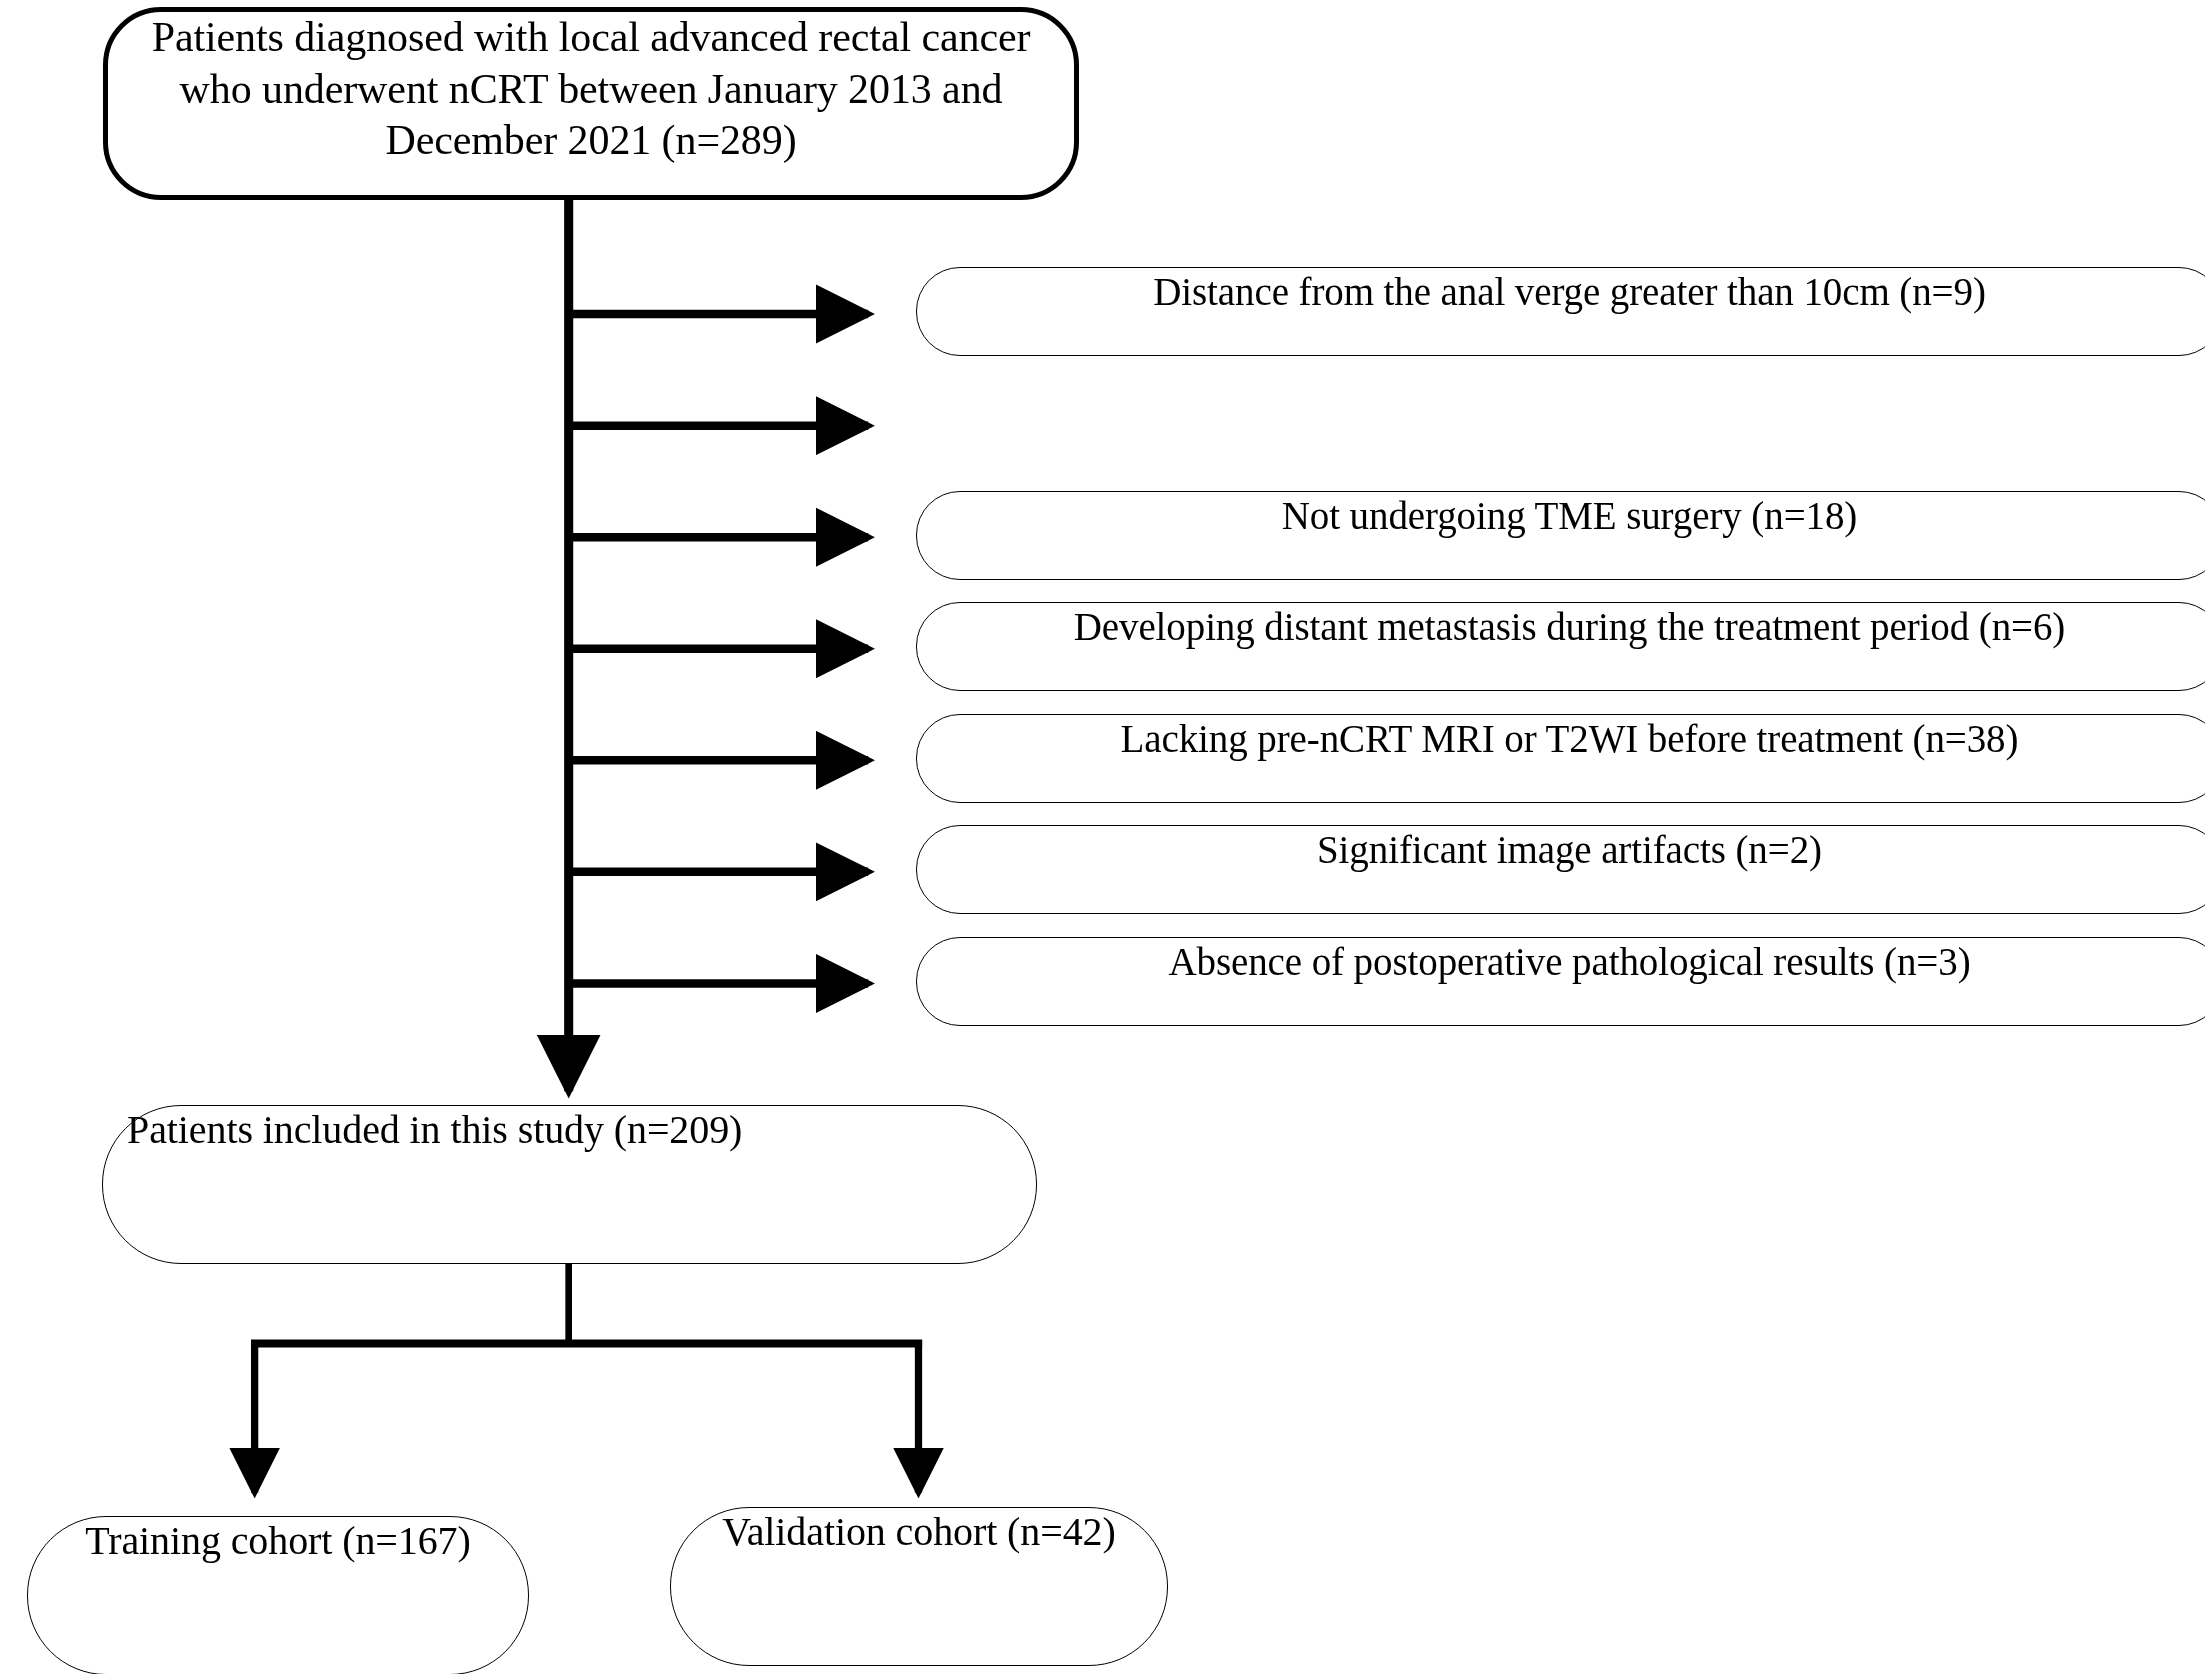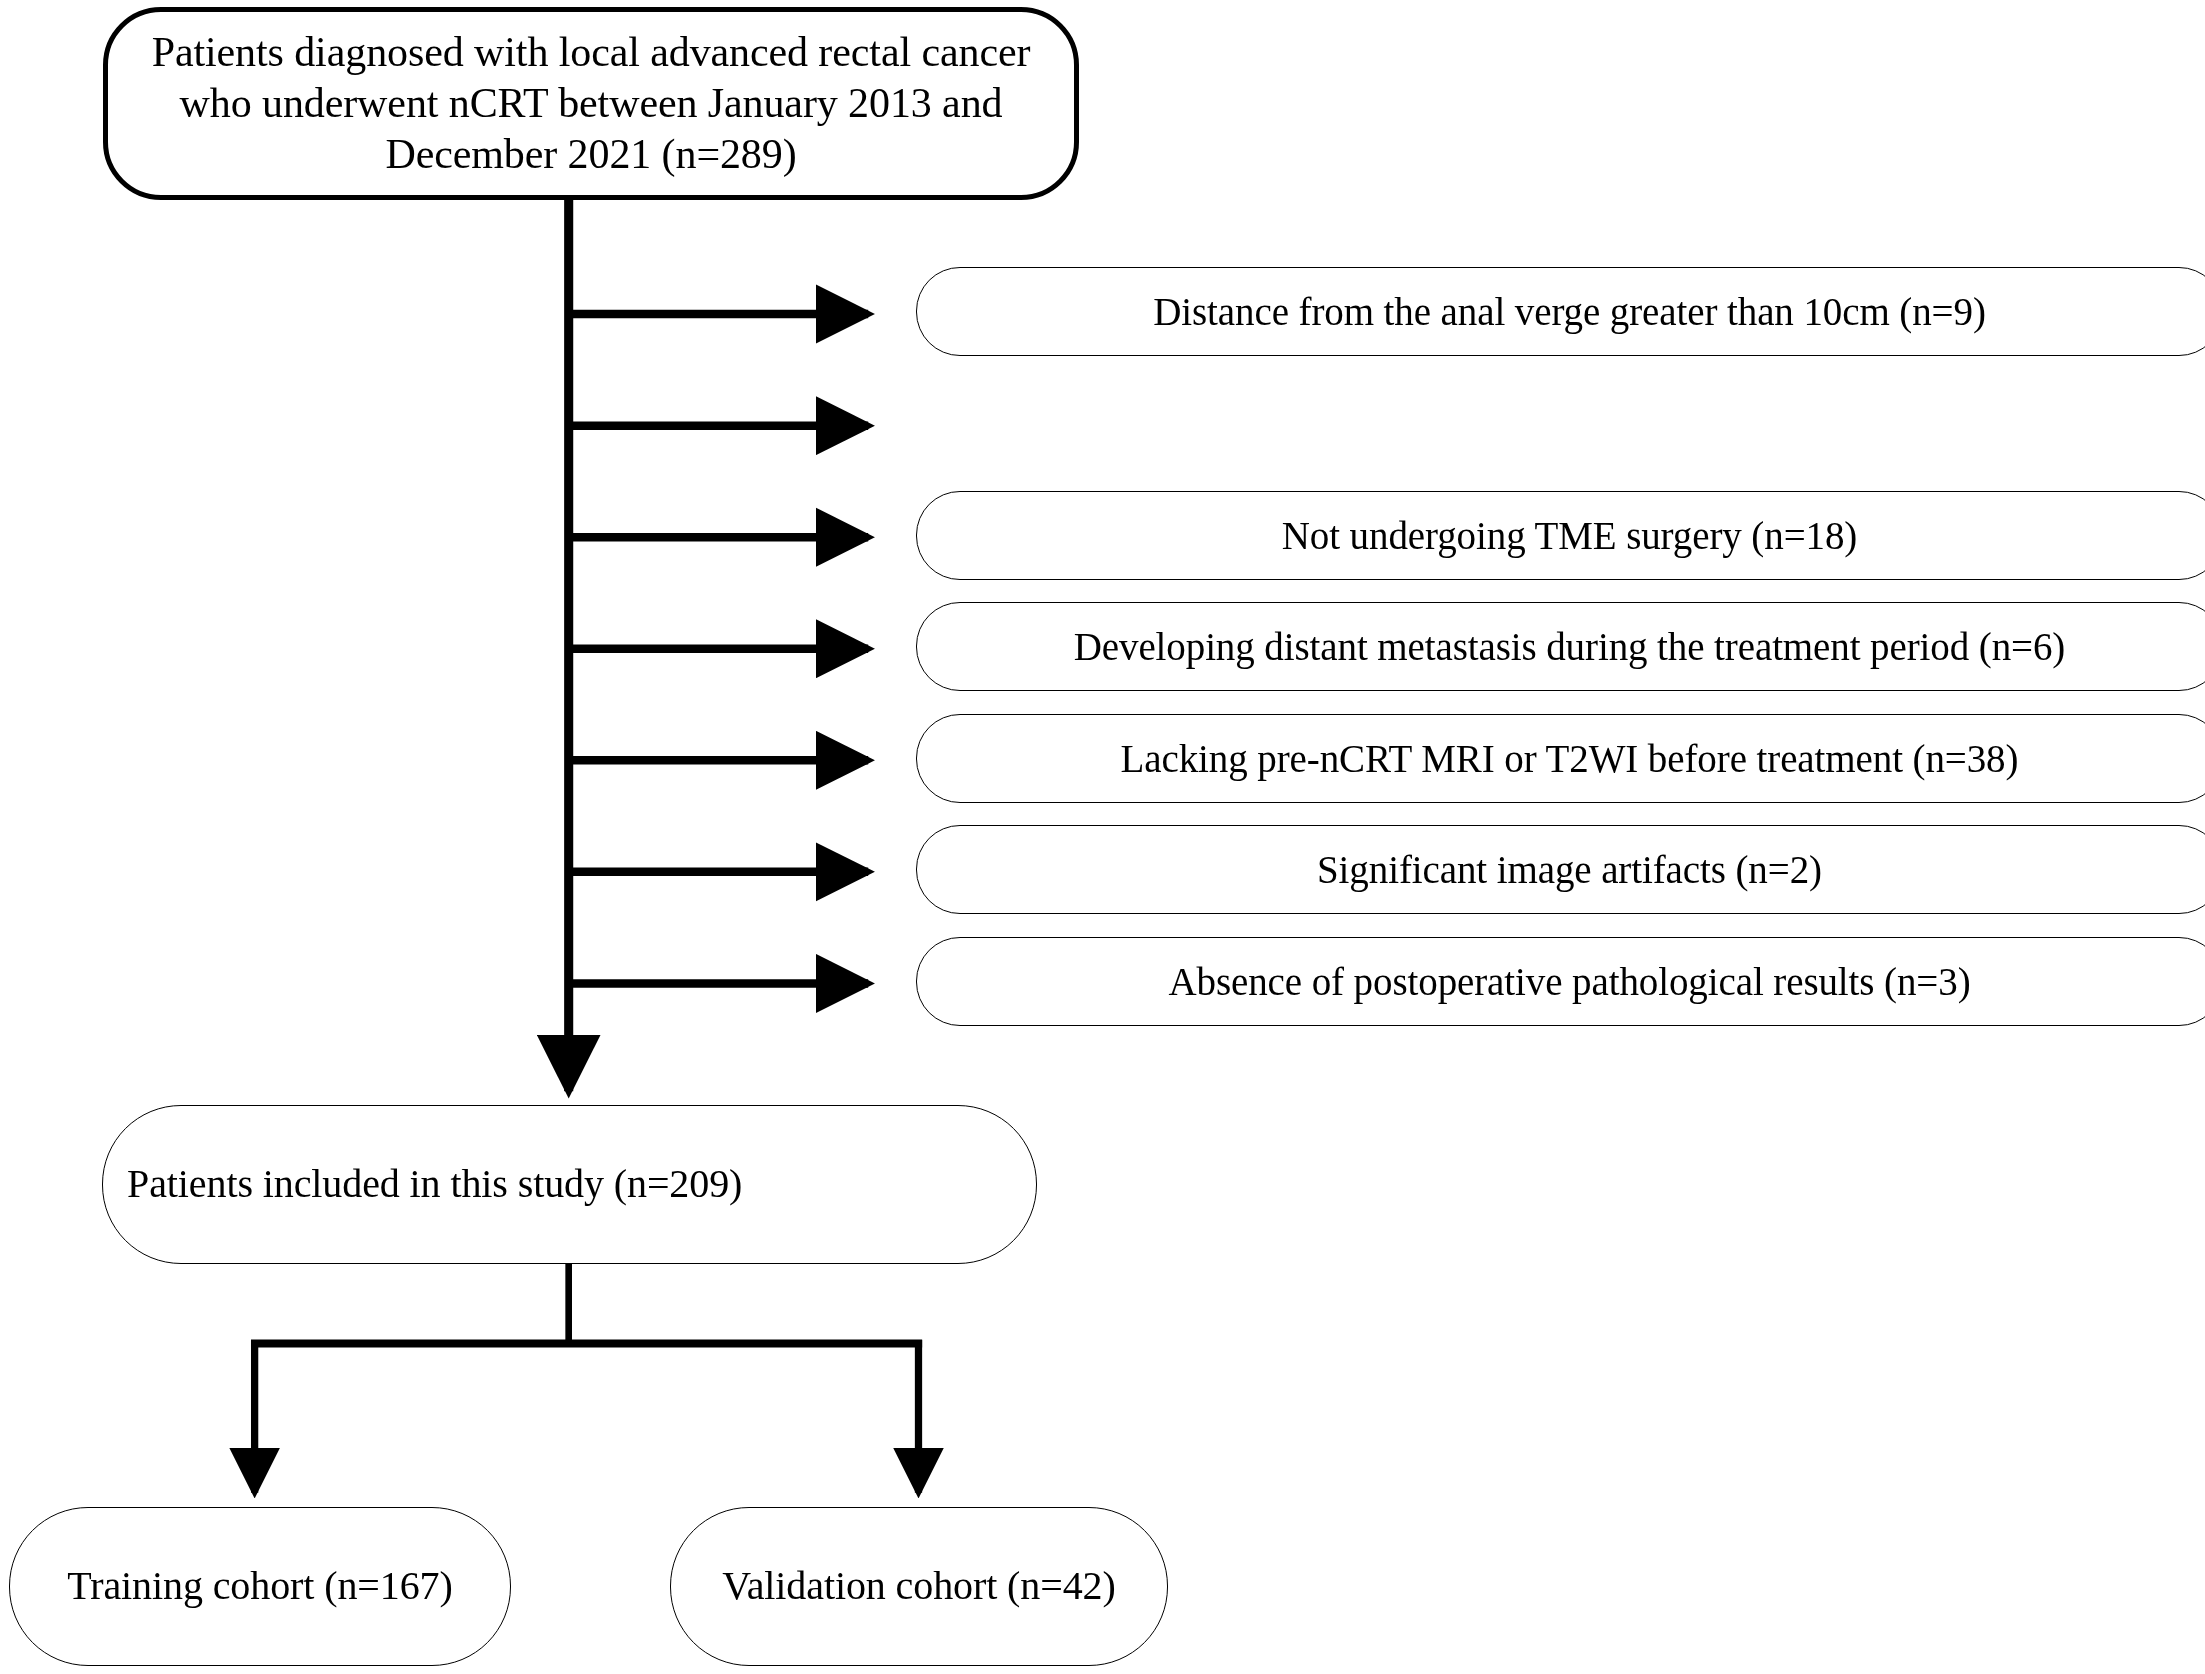--- a/index.html
+++ b/index.html
@@ -25,21 +25,20 @@
     width: 2205px;
     height: 1674px;
     pointer-events: none;
   }
   .node {
     position: absolute;
     box-sizing: border-box;
     background: #ffffff;
     border: 1.8px solid #000000;
     display: flex;
-    align-items: center;
     justify-content: center;
     text-align: center;
     z-index: 2;
   }
   .node .label {
     display: block;
     width: 100%;
     padding: 0 24px;
     box-sizing: border-box;
     line-height: 1.22;
@@ -83,22 +82,23 @@
     text-align: left;
   }
   
   .cohort {
     top: 1507px;
     height: 159px;
     border-width: 1.8px;
     border-radius: 79px;
   }
   #node-training {
-    left: 9px;
+    left: 27px;
     width: 502px;
+    margin-top: 9px;
   }
   #node-validation {
     left: 670px;
     width: 498px;
   }
   .cohort .label {
     font-size: 40px;
     white-space: nowrap;
     padding: 0 8.5px;
   }

